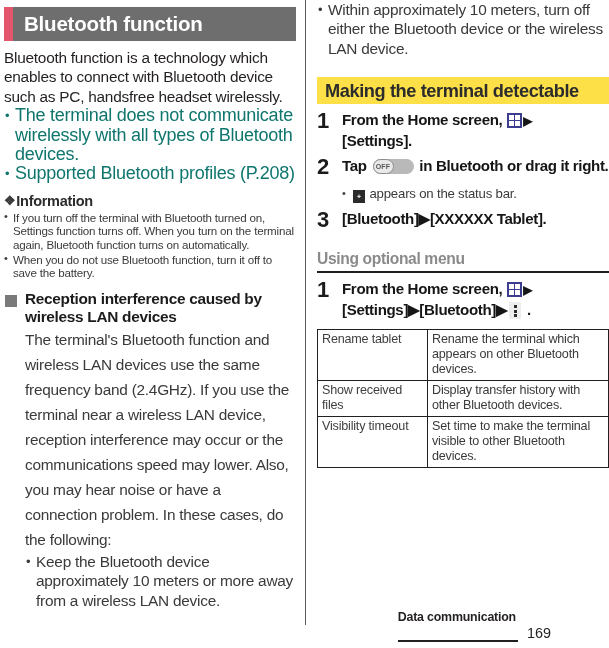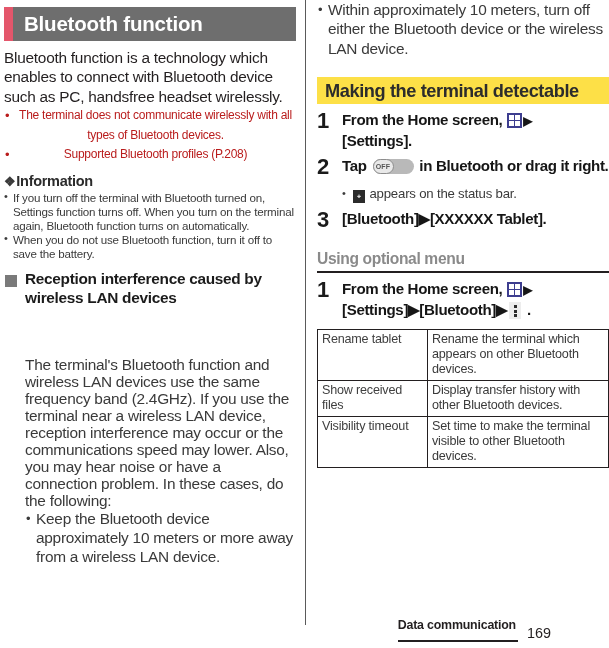--- a/index.html
+++ b/index.html
@@ -72,25 +72,24 @@
     color: #231f20;
   }
   ul.bul {
     list-style: none;
     margin: 0;
     padding: 0;
   }
   ul.bul > li {
     position: relative;
     padding-left: 11px;
-    font-size: 12px;
+    font-size: 18px;
     line-height: 19.4px;
     letter-spacing: -0.25px;
-    color: #b91c1c;
-    text-align: center;
+    color: #0f766e;
   }
   ul.bul > li:before {
     content: "\2022";
     position: absolute;
     left: 1px;
     top: 0;
     font-size: 13px;
   }
 
   
@@ -147,24 +146,23 @@
   }
   .sq-title {
     font-size: 15.4px;
     line-height: 18.6px;
     font-weight: bold;
     letter-spacing: -0.3px;
     color: #1b1b1b;
   }
   .sq-body {
     font-size: 15.4px;
-    line-height: 17px;
+    line-height: 25px;
     letter-spacing: -0.25px;
     color: #3a3a3a;
-    margin-top: 48px;
   }
   ul.bul-in {
     list-style: none;
     margin: 0;
     padding: 0;
   }
   ul.bul-in > li {
     position: relative;
     padding-left: 11px;
     font-size: 15.4px;
@@ -378,21 +376,21 @@
     bottom: 6px;
     display: flex;
     align-items: flex-end;
   }
   .footer-title {
     font-size: 12.4px;
     font-weight: bold;
     color: #231f20;
     letter-spacing: -0.2px;
     border-bottom: 2px solid #231f20;
-    padding-bottom: 8px;
+    padding-bottom: 16px;
     padding-right: 2px;
   }
   .footer-page {
     font-size: 14.4px;
     color: #231f20;
     margin-left: 9px;
     line-height: 14px;
     padding-bottom: 2px;
   }
 </style>

